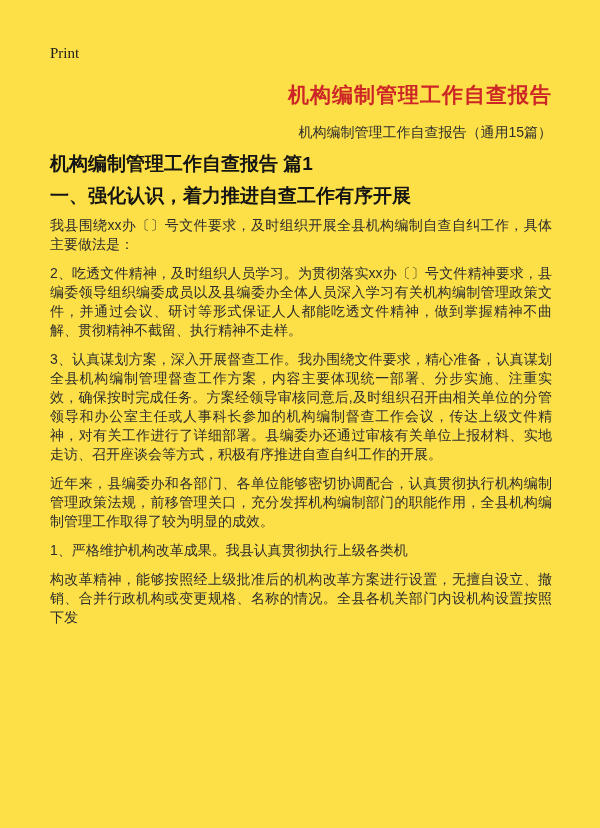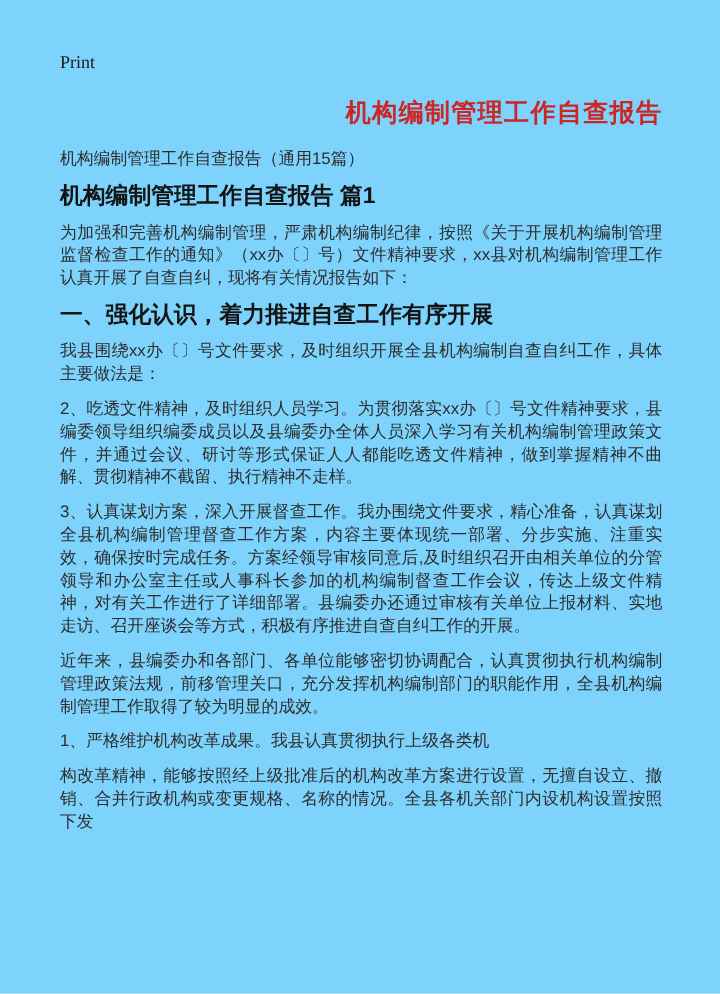--- a/index.html
+++ b/index.html
@@ -11,21 +11,21 @@
     width: 600px;
     height: 828px;
     overflow: hidden;
     position: relative;
   }
   .page {
     box-sizing: border-box;
     width: 600px;
     height: 828px;
     padding: 44px 48px 0 50px;
-    background: #7dd3fc;
+    background: #fde047;
     font-family: "Liberation Sans", sans-serif;
   }
   .print-label {
     font-family: "Liberation Serif", serif;
     font-size: 15px;
     color: #1b1b1b;
     line-height: 18px;
   }
   .doc-title {
     font-size: 21px;
@@ -33,20 +33,21 @@
     text-align: right;
     margin: 20px 0 14px 0;
     line-height: 26px;
     letter-spacing: 1px;
   }
   .doc-subtitle {
     font-size: 14px;
     color: #2d2d2d;
     line-height: 20px;
     margin: 0;
+    text-align: right;
   }
   .doc-body h2.heading {
     font-size: 19px;
     font-weight: 700;
     color: #141414;
     line-height: 20px;
     margin: 12px 0 10px 0;
   }
   .doc-body p.paragraph {
     font-size: 14px;
@@ -60,21 +61,20 @@
 </style>
 </head>
 <body>
 
 <div class="page">
   <div class="print-label">Print</div>
   <h1 class="doc-title" style="color: rgb(204, 38, 38);">机构编制管理工作自查报告</h1>
   <div class="doc-subtitle">机构编制管理工作自查报告（通用15篇）</div>
   <div class="doc-body">
       <h2 class="heading">机构编制管理工作自查报告 篇1</h2>
-      <p class="paragraph">为加强和完善机构编制管理，严肃机构编制纪律，按照《关于开展机构编制管理监督检查工作的通知》（xx办〔〕号）文件精神要求，xx县对机构编制管理工作认真开展了自查自纠，现将有关情况报告如下：</p>
       <h2 class="heading">一、强化认识，着力推进自查工作有序开展</h2>
       <p class="paragraph">我县围绕xx办〔〕号文件要求，及时组织开展全县机构编制自查自纠工作，具体主要做法是：</p>
       <p class="paragraph">2、吃透文件精神，及时组织人员学习。为贯彻落实xx办〔〕号文件精神要求，县编委领导组织编委成员以及县编委办全体人员深入学习有关机构编制管理政策文件，并通过会议、研讨等形式保证人人都能吃透文件精神，做到掌握精神不曲解、贯彻精神不截留、执行精神不走样。</p>
       <p class="paragraph">3、认真谋划方案，深入开展督查工作。我办围绕文件要求，精心准备，认真谋划全县机构编制管理督查工作方案，内容主要体现统一部署、分步实施、注重实效，确保按时完成任务。方案经领导审核同意后,及时组织召开由相关单位的分管领导和办公室主任或人事科长参加的机构编制督查工作会议，传达上级文件精神，对有关工作进行了详细部署。县编委办还通过审核有关单位上报材料、实地走访、召开座谈会等方式，积极有序推进自查自纠工作的开展。</p>
       <p class="paragraph">近年来，县编委办和各部门、各单位能够密切协调配合，认真贯彻执行机构编制管理政策法规，前移管理关口，充分发挥机构编制部门的职能作用，全县机构编制管理工作取得了较为明显的成效。</p>
       <p class="paragraph">1、严格维护机构改革成果。我县认真贯彻执行上级各类机</p>
       <p class="paragraph">构改革精神，能够按照经上级批准后的机构改革方案进行设置，无擅自设立、撤销、合并行政机构或变更规格、名称的情况。全县各机关部门内设机构设置按照下发</p>
     </div>
 </div>
 

